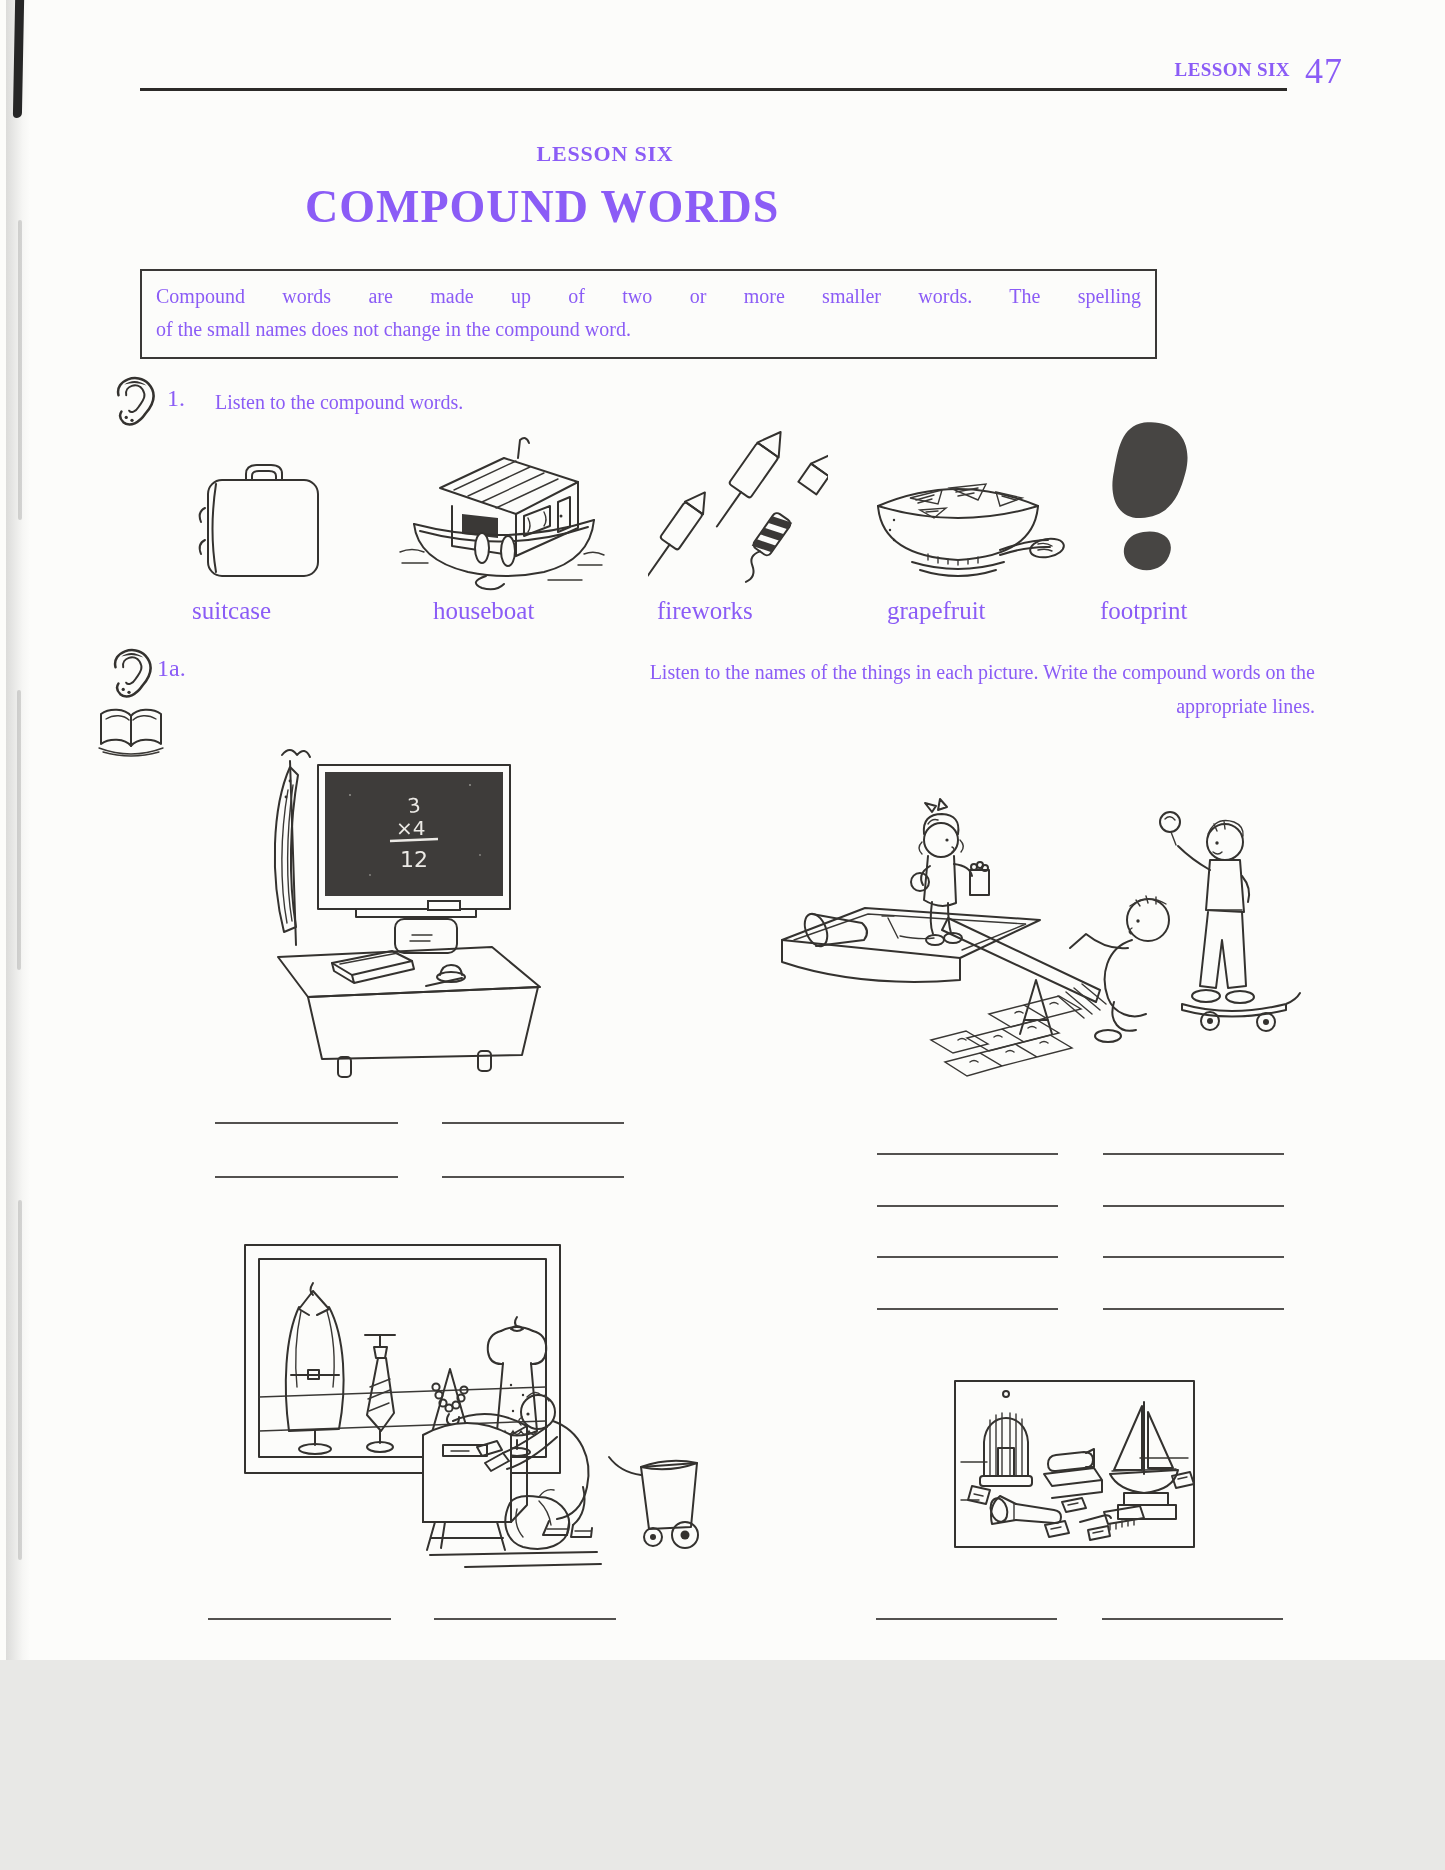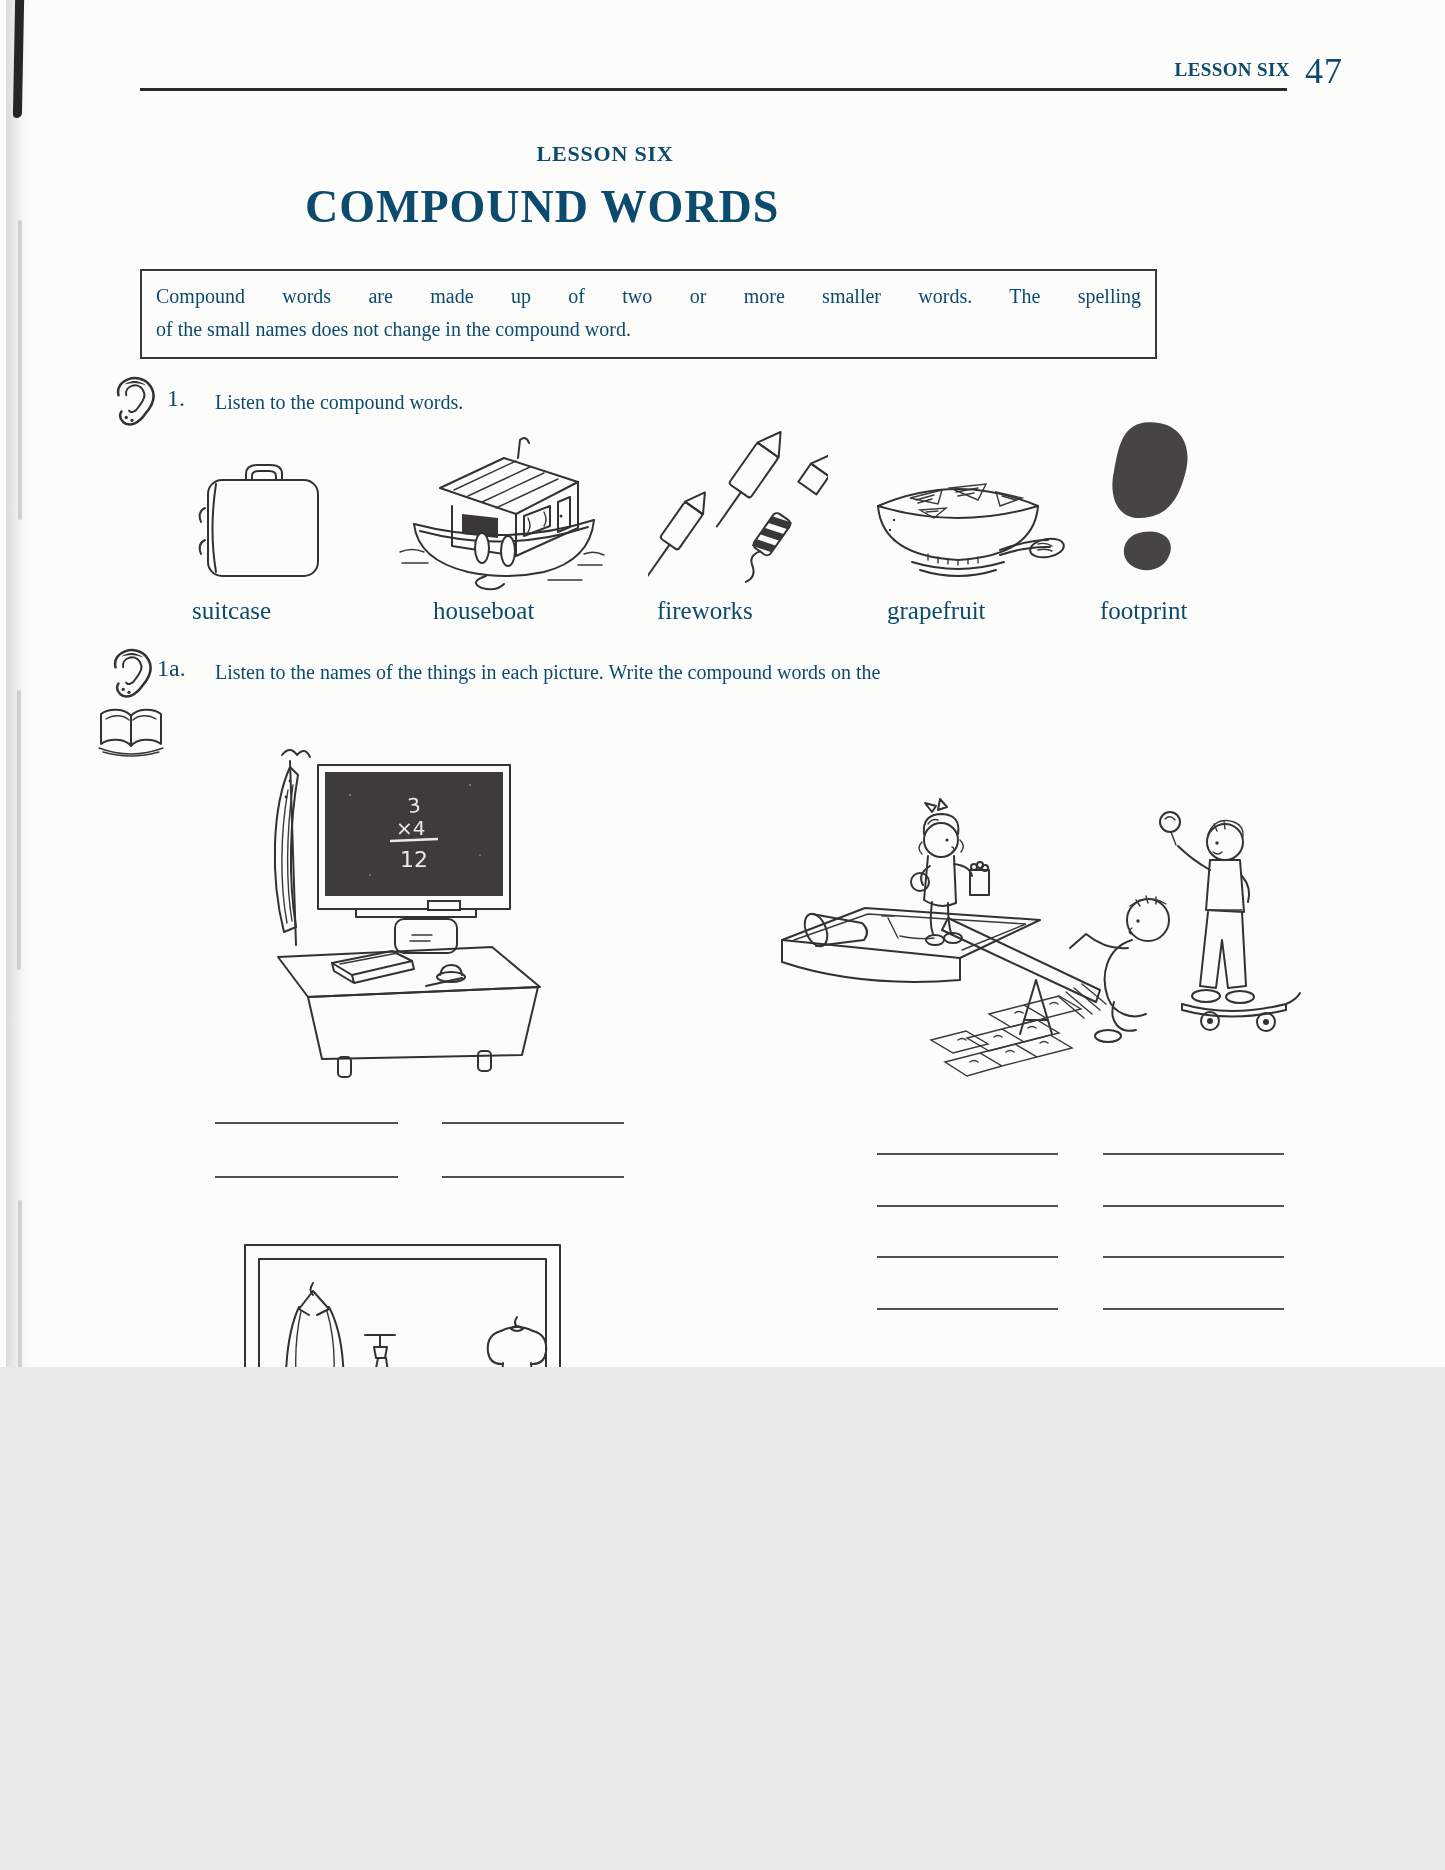--- a/index.html
+++ b/index.html
@@ -1,19 +1,19 @@
 <!DOCTYPE html>
 <html><head>
 <meta charset="utf-8">
 <style>
   html,body{margin:0;padding:0;background:#e8e8e6;}
   .sheet{
-    position:relative;width:1445px;height:1367px;margin:0 auto;
+    position:relative;width:1445px;height:1660px;margin:0 auto;
     background:#fcfcfa;overflow:hidden;
-    font-family:"Liberation Serif","DejaVu Serif",serif;color:#0c4a6e;
+    font-family:"Liberation Serif","DejaVu Serif",serif;color:#8b5cf6;
   }
   .abs{position:absolute;}
   
   .edge-band{left:6px;top:0;width:24px;height:1870px;
     background:linear-gradient(90deg,rgba(90,90,90,.20),rgba(140,140,140,.05) 70%,rgba(0,0,0,0));}
   .edge-dark{left:14px;top:0;width:9px;height:118px;background:#262626;border-radius:0 0 5px 4px;transform:rotate(1.1deg);}
   .edge-seg{width:4px;background:rgba(40,40,40,.16);border-radius:2px;}
   
   .rule{left:140px;top:88px;width:1147px;height:3px;background:#2c2a28;}
   .run-title{left:1150px;top:59px;width:140px;font-size:19px;font-weight:bold;letter-spacing:.4px;text-align:right;}
@@ -156,22 +156,23 @@
     <circle cx="24" cy="45" r="1.7" fill="#33312f"></circle>
     <circle cx="30" cy="48" r="1.7" fill="#33312f"></circle>
   </svg>
   <svg class="abs" style="left:95px;top:702px;" width="72" height="56" viewBox="0 0 72 52">
     <path class="ink" d="M36,12 C30,4 14,4 6,10 L6,40 C14,34 30,34 36,42 C42,34 58,34 66,40 L66,10 C58,4 42,4 36,12 Z"></path>
     <path class="ink" d="M36,12 V42"></path>
     <path class="ink14" d="M11,15 C19,10 29,11 34,16 M38,16 C43,11 53,10 61,15"></path>
     <path class="ink14" d="M4,44 q32,12 64,0 M8,48 q28,8 56,0"></path>
   </svg>
   <div class="abs num" style="left:157px;top:655px;">1a.</div>
-  <div class="abs instr" style="left:215px;top:655px;width:1100px;">
+  <div class="abs instr" style="left:215px;top:655px;width:1100px;text-align:right;">
     <div>Listen to the names of the things in each picture. Write the compound words on the</div>
+    <div>appropriate lines.</div>
   </div>
 
   <svg class="abs" style="left:260px;top:745px;" width="310" height="340" viewBox="0 0 310 340">
     <path class="ink" d="M30,16 L36,200"></path>
     <path class="ink" d="M22,10 q8,-10 15,0 q8,-9 13,2"></path>
     <path class="ink" d="M30,22 C12,62 10,132 24,187 L36,182 C28,132 30,76 38,30 Z"></path>
     <path class="ink14" d="M28,45 C20,90 20,140 27,178 M33,40 C26,90 26,140 32,176"></path>
     <circle cx="30" cy="36" r="1.4" fill="#34322f"></circle>
       <circle cx="26" cy="52" r="1.4" fill="#34322f"></circle>
       <circle cx="32" cy="66" r="1.4" fill="#34322f"></circle>

